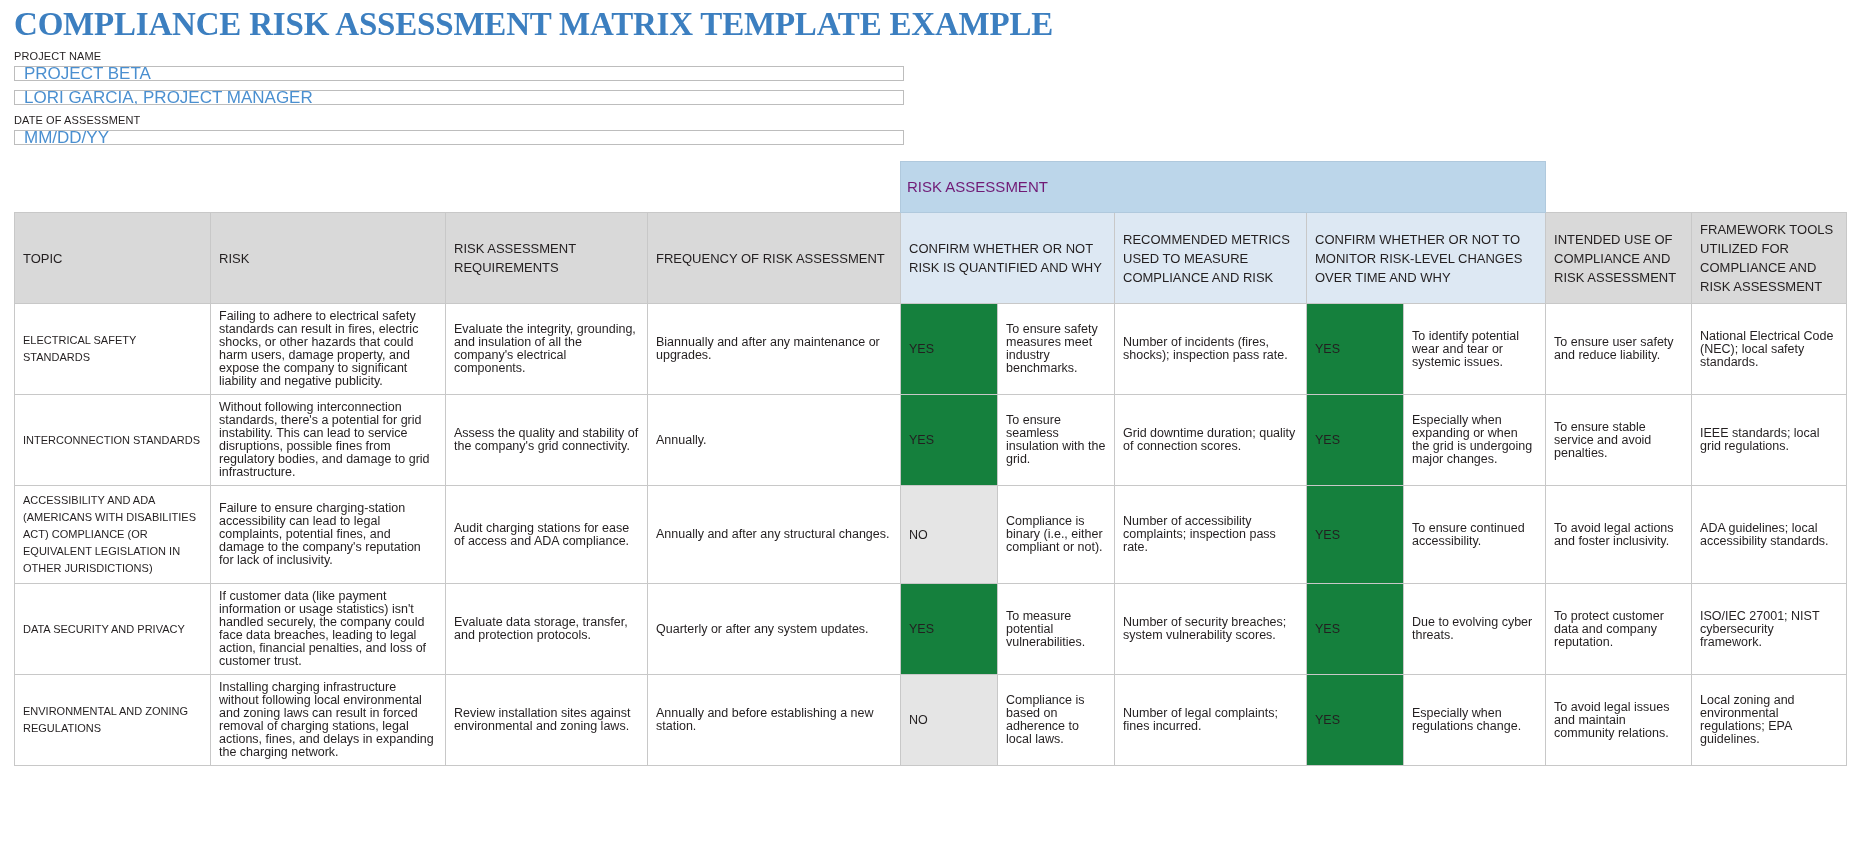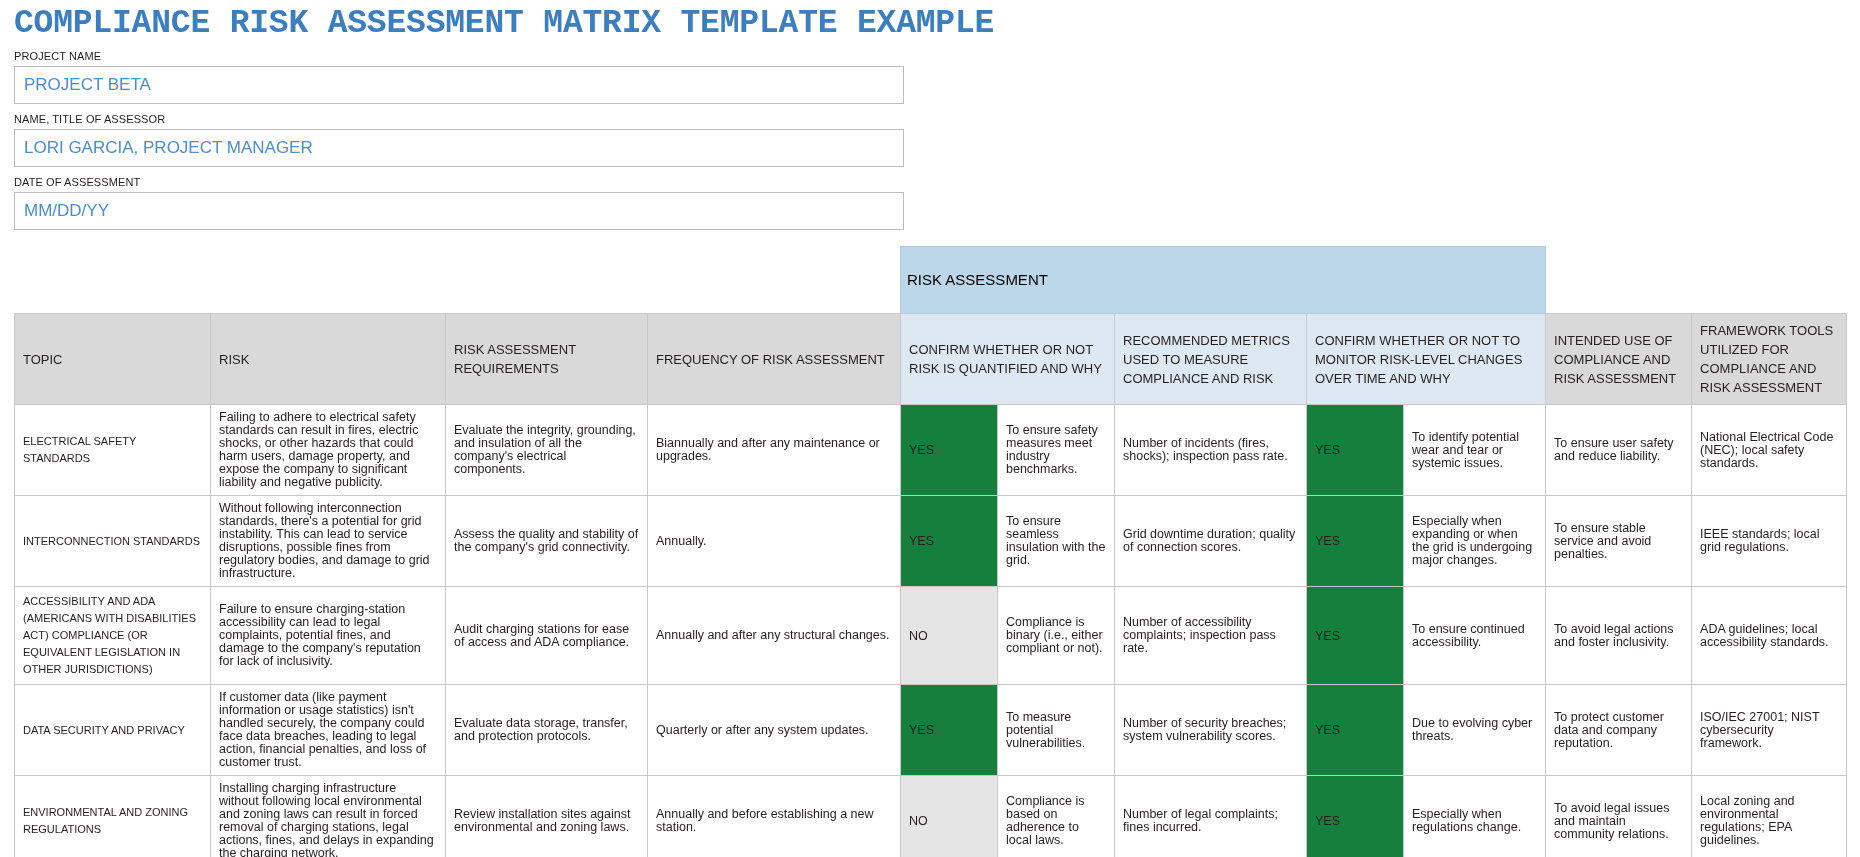--- a/index.html
+++ b/index.html
@@ -24,21 +24,21 @@
 
   
   .title {
     margin: 0;
     padding: 4px 0 6px 14px;
     font-size: 33px;
     line-height: 40px;
     font-weight: bold;
     letter-spacing: -0.2px;
     color: #3c7fc0;
-    font-family: Liberation Mono, monospace;
+    font-family: Liberation Serif, serif;
   }
 
   
   .meta-block {
     padding: 0 4px 0 14px;
   }
   .meta-field {
     margin-bottom: 9px;
   }
   .meta-label {
@@ -46,21 +46,21 @@
     line-height: 13px;
     letter-spacing: 0.1px;
     color: #231f20;
     padding-bottom: 3px;
     display: block;
   }
   .meta-input {
     display: block;
     box-sizing: border-box;
     width: 890px;
-    height: 38px;
+    height: 15px;
     line-height: 29px;
     border: 1px solid #bdbdbd;
     background: #ffffff;
     color: #4a8fd0;
     font-size: 17px;
     font-family: "Liberation Sans", sans-serif;
     padding: 0 0 0 9px;
     outline: none;
   }
   .meta-input::placeholder { color: #4a8fd0; opacity: 1; }
@@ -89,23 +89,23 @@
     border: none !important;
     background: transparent;
     padding: 0 !important;
     height: 26px;
   }
   .group-head {
     background: #bcd6ea;
     text-align: center;
     font-size: 15px;
     line-height: 18px;
-    color: #000000;
+    color: #701a75;
     height: 26px;
-    padding: 20px 6px !important;
+    padding: 12px 6px !important;
     border: 1px solid #b0c9dd !important;
   }
 
   
   .col-head {
     background: #d9d9d9;
     font-size: 13px;
     line-height: 19px;
     color: #231f20;
     height: 78px;
@@ -157,21 +157,20 @@
   <h1 class="title">COMPLIANCE RISK ASSESSMENT MATRIX TEMPLATE EXAMPLE</h1>
 
   <div class="meta-block">
 
     <div class="meta-field">
       <span class="meta-label">PROJECT NAME</span>
       <input class="meta-input" type="text" value="PROJECT BETA" style="">
     </div>
 
     <div class="meta-field">
-      <span class="meta-label">NAME, TITLE OF ASSESSOR</span>
       <input class="meta-input" type="text" value="LORI GARCIA, PROJECT MANAGER" style="">
     </div>
 
     <div class="meta-field">
       <span class="meta-label">DATE OF ASSESSMENT</span>
       <input class="meta-input" type="text" value="MM/DD/YY" style="">
     </div>
 
   </div>
 

